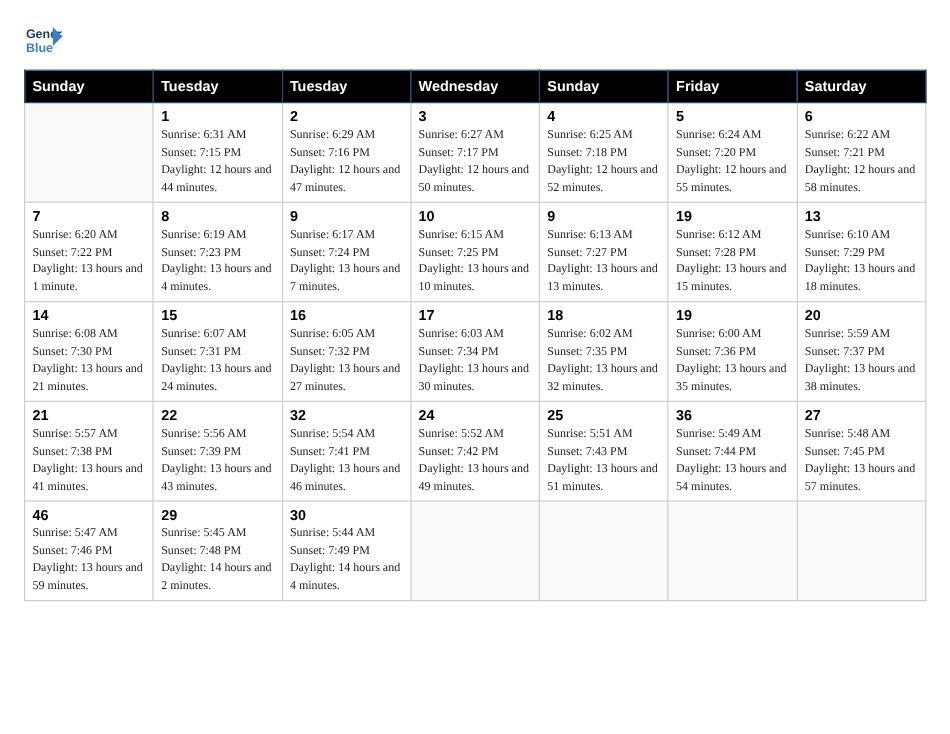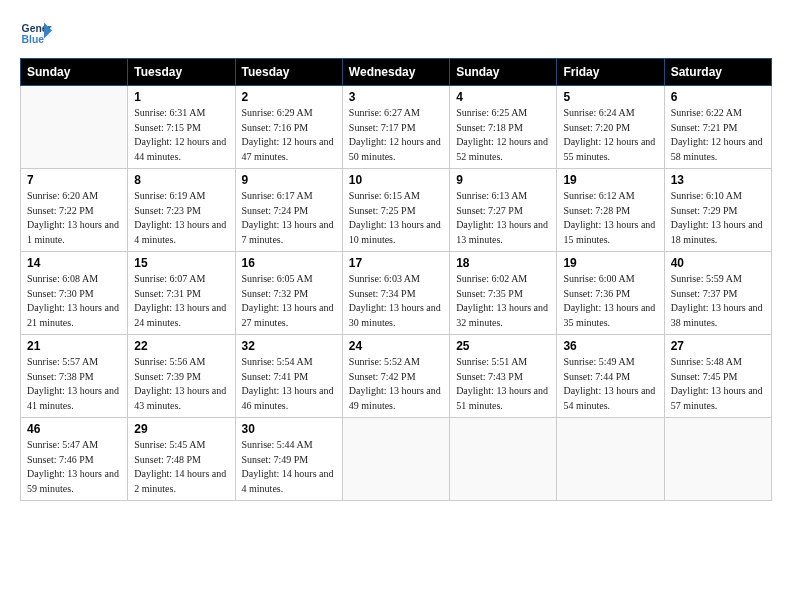--- a/index.html
+++ b/index.html
@@ -182,21 +182,21 @@
         </td>
         <td>
           <span class="day-num">18</span>
           <div class="day-detail">Sunrise: 6:02 AM<br>Sunset: 7:35 PM<br>Daylight: 13 hours and 32 minutes.</div>
         </td>
         <td>
           <span class="day-num">19</span>
           <div class="day-detail">Sunrise: 6:00 AM<br>Sunset: 7:36 PM<br>Daylight: 13 hours and 35 minutes.</div>
         </td>
         <td>
-          <span class="day-num">40</span>
+          <span class="day-num">20</span>
           <div class="day-detail">Sunrise: 5:59 AM<br>Sunset: 7:37 PM<br>Daylight: 13 hours and 38 minutes.</div>
         </td>
       </tr>
       <tr>
         <td>
           <span class="day-num">21</span>
           <div class="day-detail">Sunrise: 5:57 AM<br>Sunset: 7:38 PM<br>Daylight: 13 hours and 41 minutes.</div>
         </td>
         <td>
           <span class="day-num">22</span>

